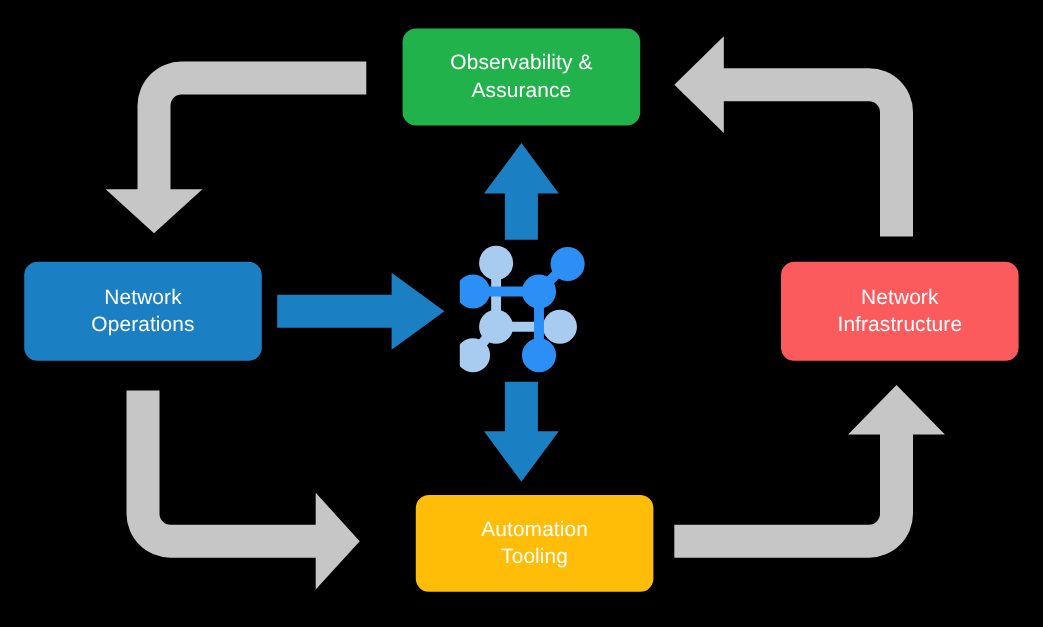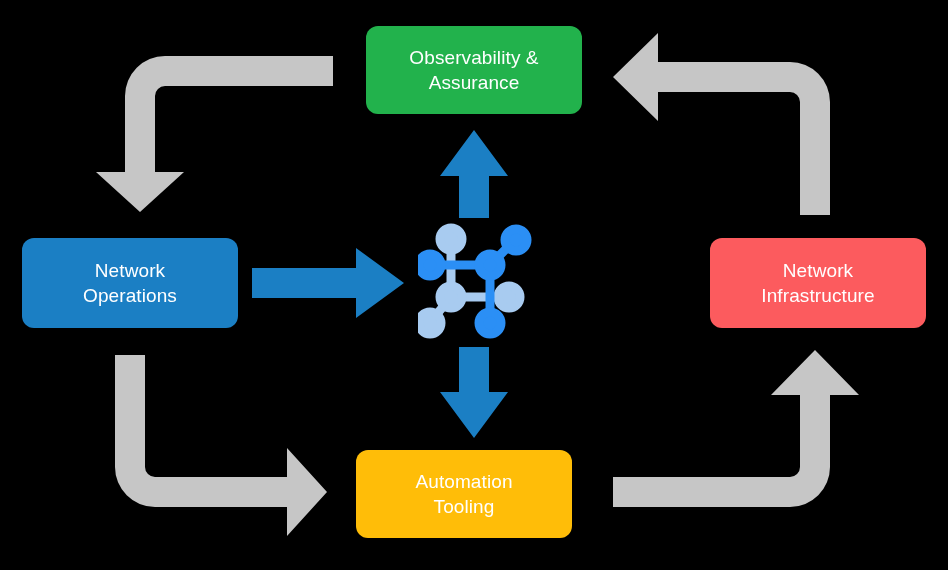--- a/index.html
+++ b/index.html
@@ -30,21 +30,21 @@
     box-sizing: border-box;
     padding: 4px 10px;
     user-select: none;
   }
   .node-label { display: block; white-space: pre-line; }
 
   
   #box-observability { left: 366px; top: 26px;  width: 216px; height: 88px; background: #22b24c; }
   #box-operations    { left: 22px;  top: 238px; width: 216px; height: 90px; background: #1b7fc4; }
   #box-infrastructure{ left: 710px; top: 238px; width: 216px; height: 90px; background: #fc5b5e; }
-  #box-automation    { left: 356px; top: 450px; width: 216px; height: 88px; background: #ffbd08; }
+  #box-automation    { left: 378px; top: 450px; width: 216px; height: 88px; background: #ffbd08; }
 
   .arrow-svg {
     position: absolute;
     left: 0;
     top: 0;
     width: 948px;
     height: 570px;
     pointer-events: none;
   }
   .hub-icon {

